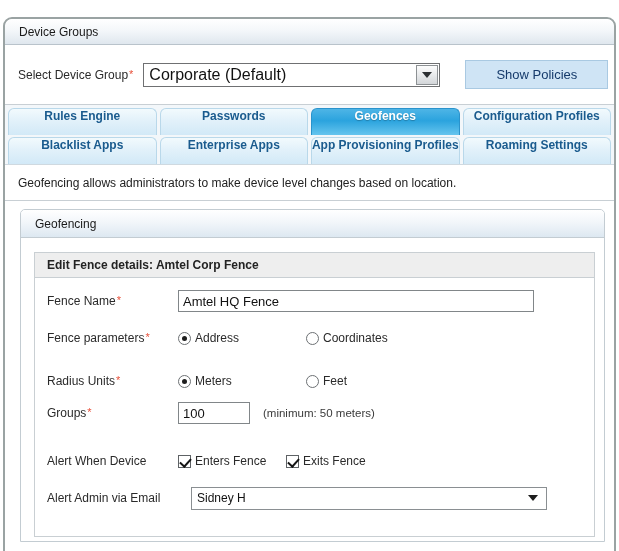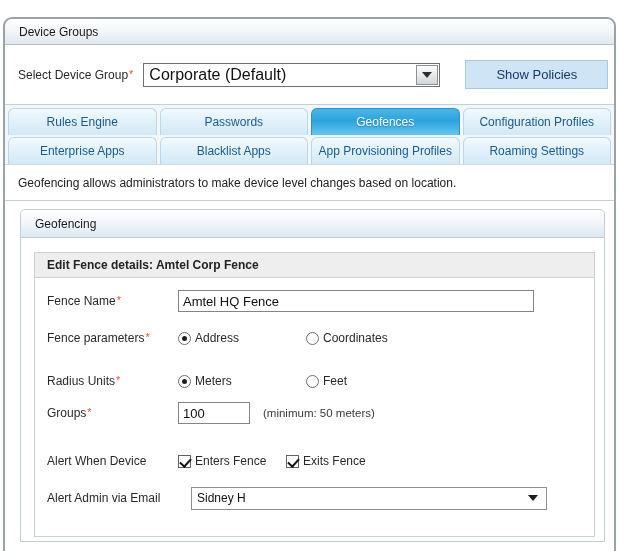--- a/index.html
+++ b/index.html
@@ -123,23 +123,23 @@
   .tabrow + .tabrow { margin-top: 2px; }
   .tab {
     flex: 1 1 0;
     margin-right: 3px;
     border: 1px solid #b9d8ea;
     border-bottom: none;
     border-radius: 6px 6px 0 0;
     background: linear-gradient(to bottom, #f2fafd 0%, #e2f1fa 45%, #d2e9f7 100%);
     color: #1a5b8e;
     font-size: 12px;
-    font-weight: normal;
-    display: flex;
-    align-items: center;
+    font-weight: bold;
+    display: flex;
+    align-items: flex-start;
     justify-content: center;
     cursor: pointer;
     white-space: nowrap;
     overflow: hidden;
   }
   .tab.active {
     background: linear-gradient(to bottom, #4eb5e6 0%, #2ba3de 45%, #66c5ee 100%);
     border-color: #2a93cc;
     color: #ffffff;
     text-shadow: 0 1px 1px rgba(0,0,0,0.25);
@@ -336,24 +336,24 @@
         </div>
       <div class="tab active">
           <span>Geofences</span>
         </div>
       <div class="tab">
           <span>Configuration Profiles</span>
         </div>
     </div>
     <div class="tabrow">
       <div class="tab">
+          <span>Blacklist Apps</span>
+        </div>
+      <div class="tab">
           <span>Enterprise Apps</span>
-        </div>
-      <div class="tab">
-          <span>Blacklist Apps</span>
         </div>
       <div class="tab">
           <span>App Provisioning Profiles</span>
         </div>
       <div class="tab">
           <span>Roaming Settings</span>
         </div>
     </div>
   </div>
 

